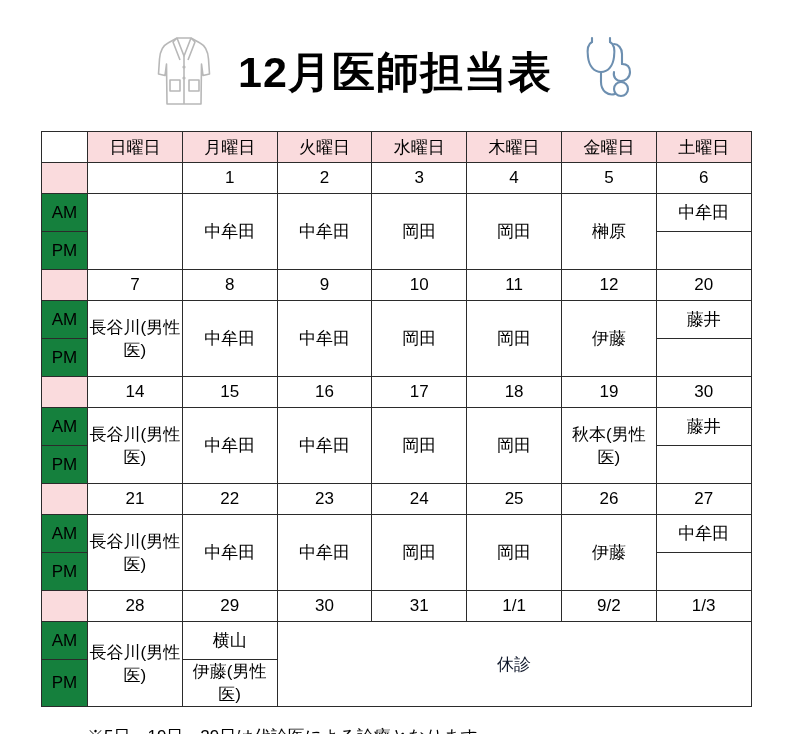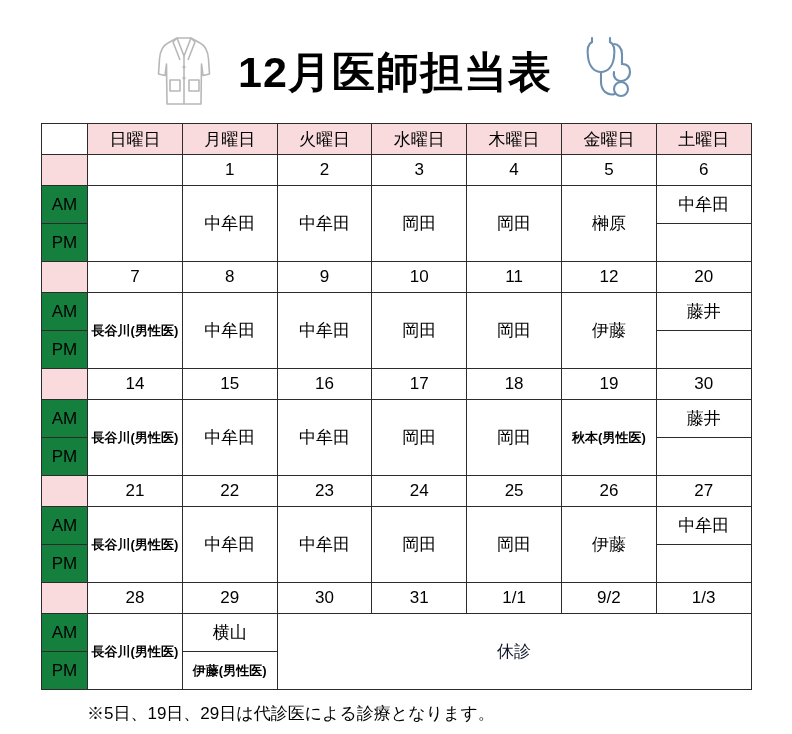--- a/index.html
+++ b/index.html
@@ -29,21 +29,21 @@
   .title {
     font-size: 43px;
     font-weight: bold;
     letter-spacing: 1px;
     white-space: nowrap;
   }
   .coat-icon, .stetho-icon { flex: 0 0 auto; }
 
   
   .sheet {
-    margin: 8px auto;
+    margin: 16px auto;
     width: 710px;
   }
   table.cal {
     border-collapse: collapse;
     width: 710px;
     table-layout: fixed;
   }
   table.cal td, table.cal th {
     border: 1px solid #2b2b2b;
     text-align: center;
@@ -70,22 +70,21 @@
   }
   .ampm {
     background: #15803d;
     height: 37px;
     font-size: 16px;
   }
   .namecell {
     font-size: 17px;
   }
   .namecell.small {
-    font-size: 13px;
-    font-weight: bold;
+    font-size: 17px;
   }
   .rest {
     color: #0f172a;
     font-size: 18px;
   }
   .empty { background: #ffffff; }
 
   
   .notes {
     width: 710px;

